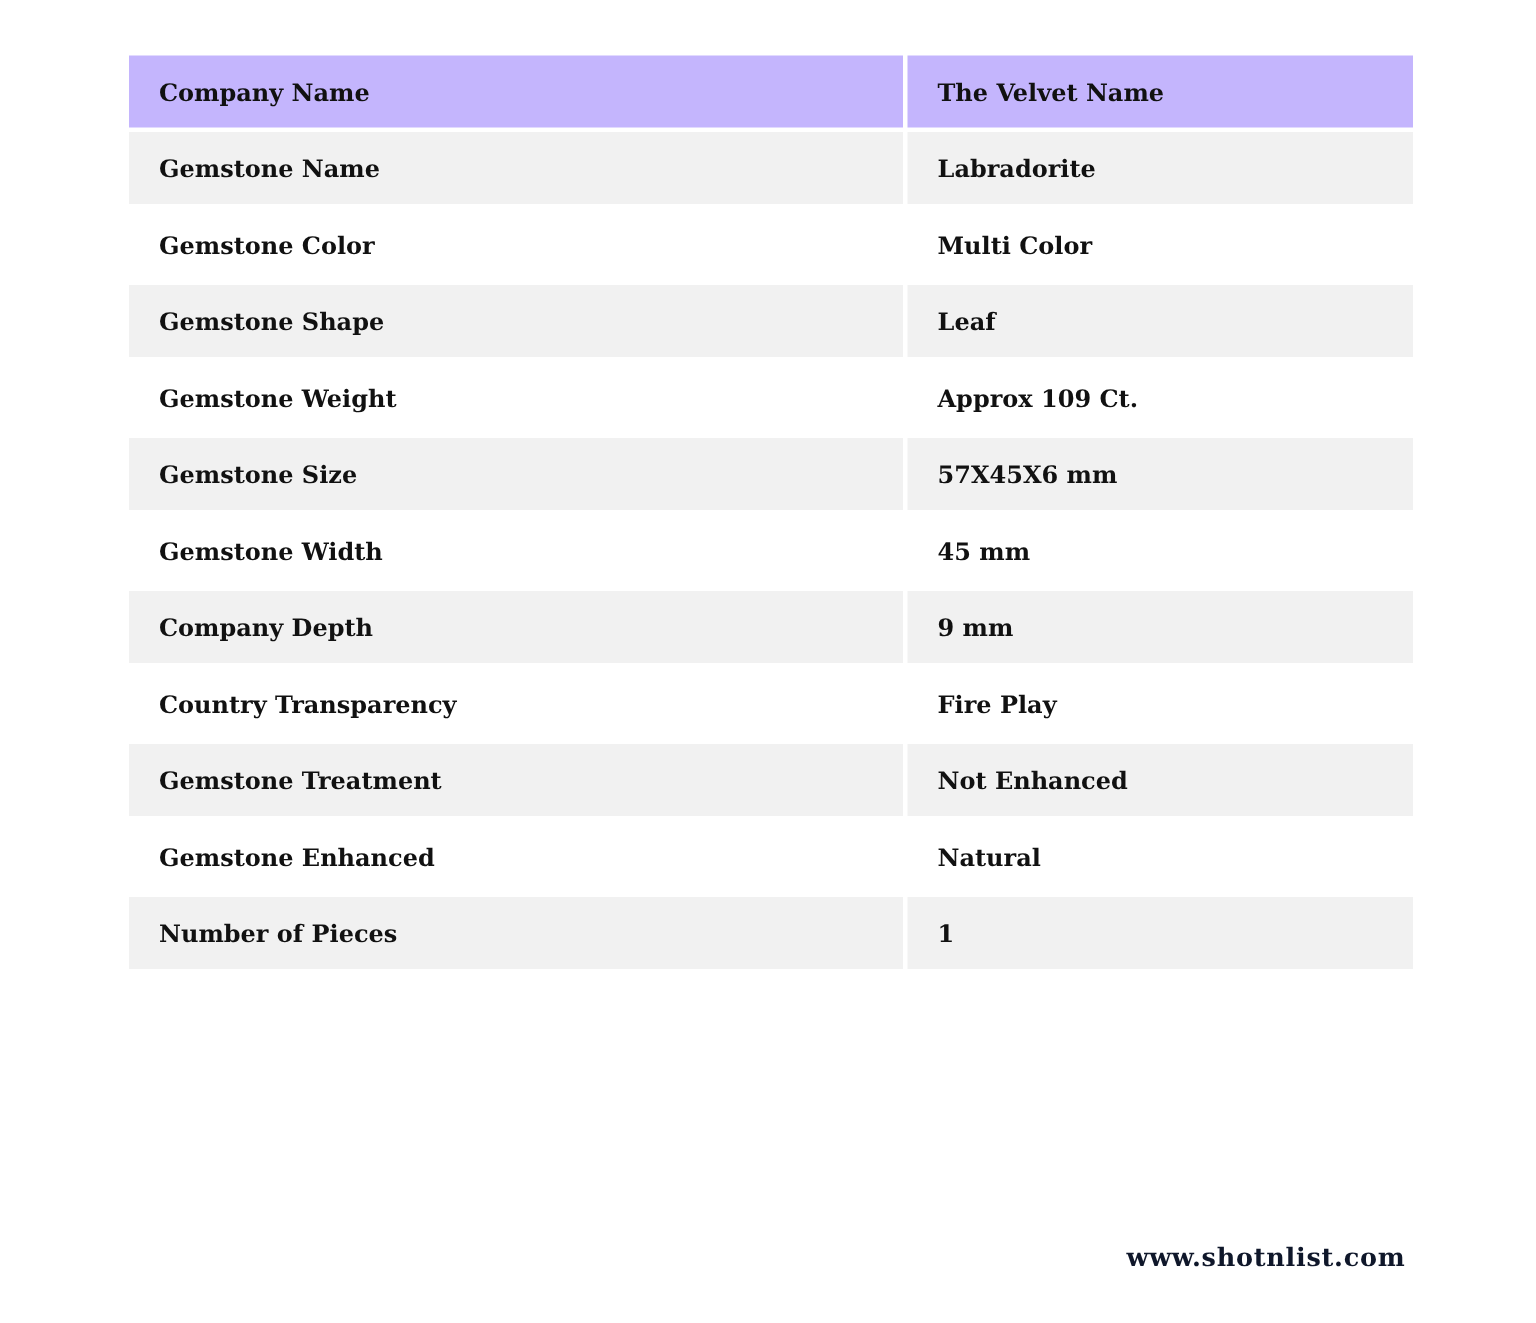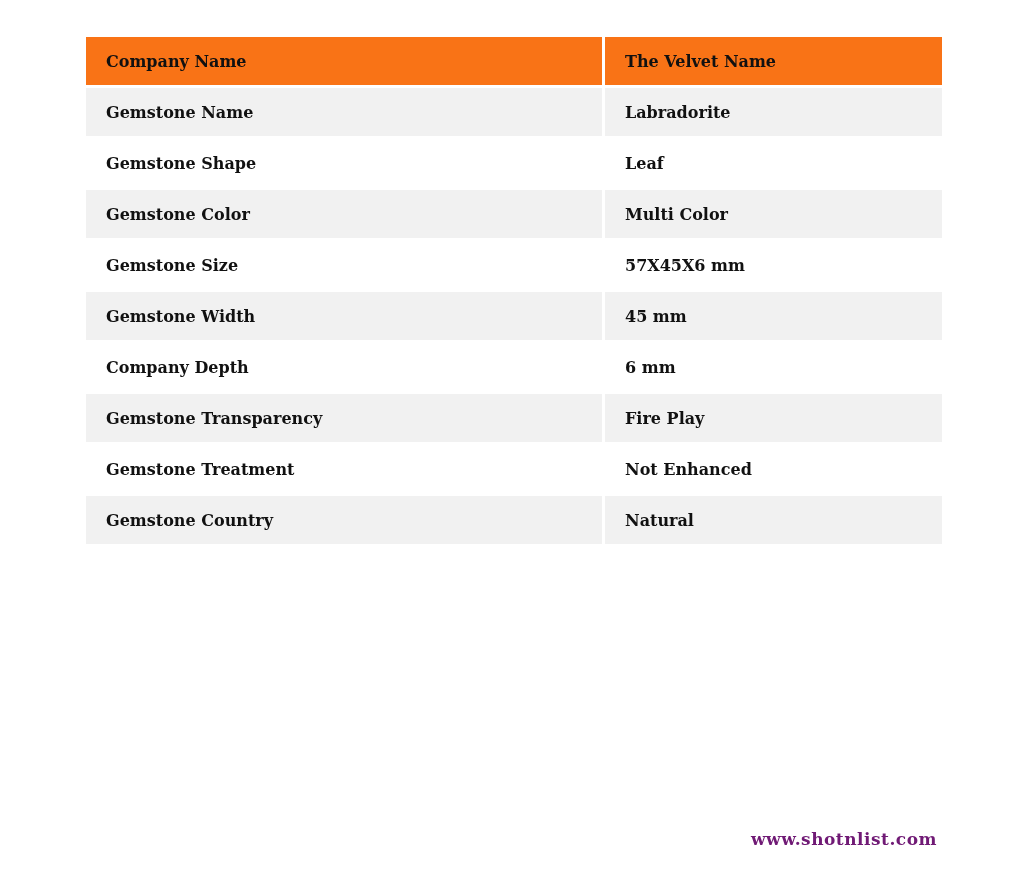--- a/index.html
+++ b/index.html
@@ -25,30 +25,30 @@
     height: 48px;
     padding: 0 12px 0 20px;
     font-weight: bold;
     font-size: 16px;
     color: #111111;
     background: #ffffff;
     vertical-align: middle;
     white-space: nowrap;
     overflow: hidden;
   }
-  tr.header-row td { background: #f97316; margin-top: 48px; }
+  tr.header-row td { background: #c4b5fd; margin-top: 48px; }
   tbody tr:nth-child(even) td { background: #f1f1f1; }
   .watermark {
     position: absolute;
     top: 829px;
     right: 87px;
     font-weight: bold;
     font-size: 17px;
     letter-spacing: 0.5px;
-    color: #701a75;
+    color: #0f172a;
   }
 </style>
 </head>
 <body>
 
 <main>
 
   <table class="spec-table">
     <colgroup>
       <col class="c-label">
@@ -57,49 +57,57 @@
     <tbody>
       <tr class="header-row">
         <td>Company Name</td>
         <td>The Velvet Name</td>
       </tr>
       <tr>
         <td>Gemstone Name</td>
         <td>Labradorite</td>
       </tr>
       <tr>
+        <td>Gemstone Color</td>
+        <td>Multi Color</td>
+      </tr>
+      <tr>
         <td>Gemstone Shape</td>
         <td>Leaf</td>
       </tr>
       <tr>
-        <td>Gemstone Color</td>
-        <td>Multi Color</td>
+        <td>Gemstone Weight</td>
+        <td>Approx 109 Ct.</td>
       </tr>
       <tr>
         <td>Gemstone Size</td>
         <td>57X45X6 mm</td>
       </tr>
       <tr>
         <td>Gemstone Width</td>
         <td>45 mm</td>
       </tr>
       <tr>
         <td>Company Depth</td>
-        <td>6 mm</td>
+        <td>9 mm</td>
       </tr>
       <tr>
-        <td>Gemstone Transparency</td>
+        <td>Country Transparency</td>
         <td>Fire Play</td>
       </tr>
       <tr>
         <td>Gemstone Treatment</td>
         <td>Not Enhanced</td>
       </tr>
       <tr>
-        <td>Gemstone Country</td>
+        <td>Gemstone Enhanced</td>
         <td>Natural</td>
+      </tr>
+      <tr>
+        <td>Number of Pieces</td>
+        <td>1</td>
       </tr>
     </tbody>
   </table>
 
   <div class="watermark">www.shotnlist.com</div>
 
 </main>
 
 </body></html>

